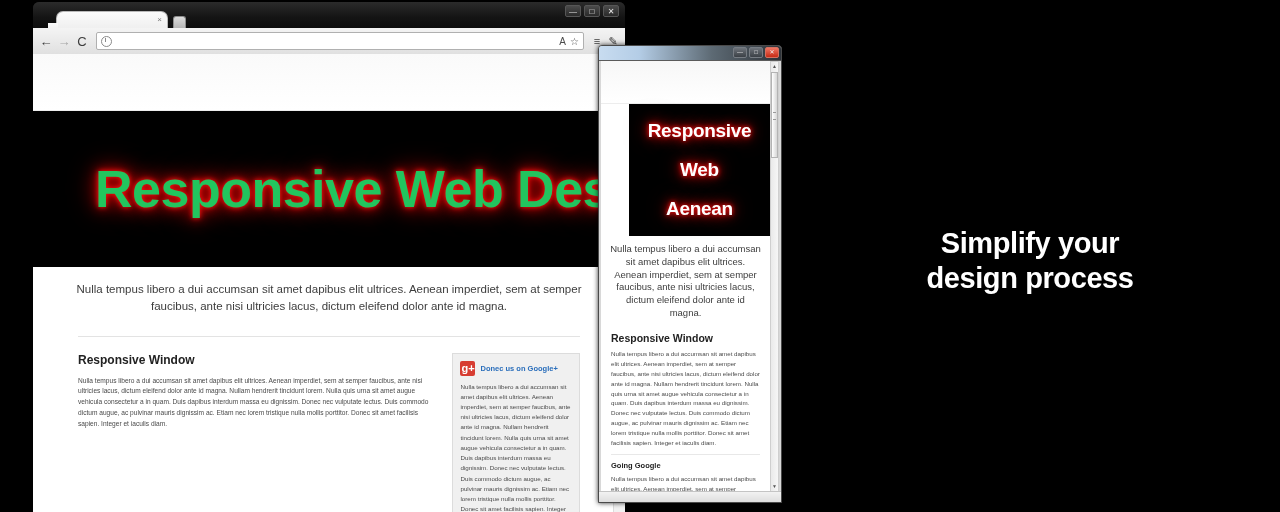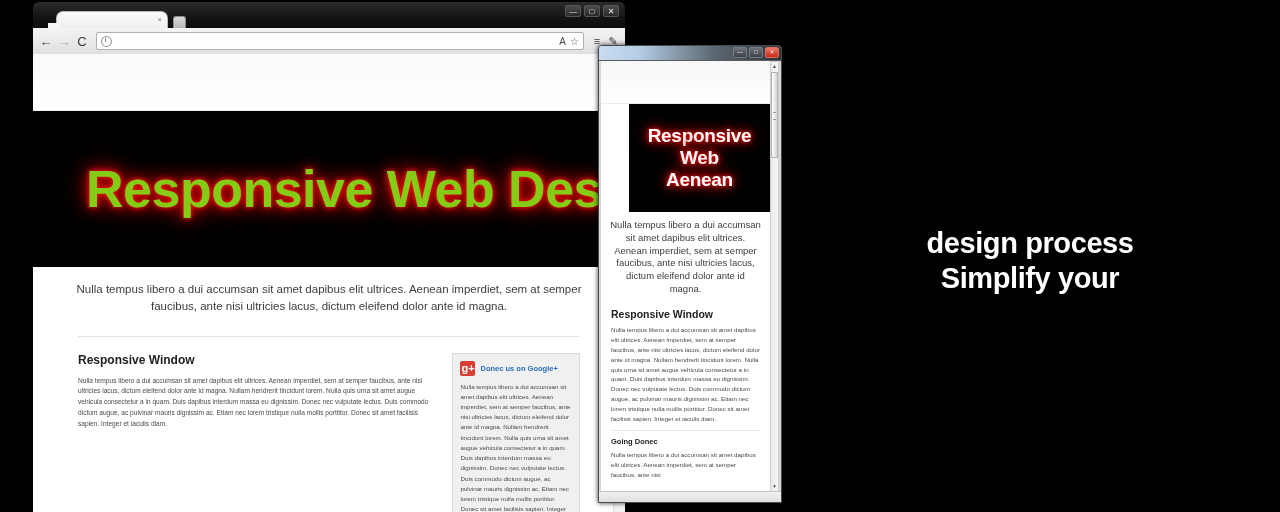--- a/index.html
+++ b/index.html
@@ -80,22 +80,22 @@
 
   .page { position: absolute; left: 0; right: 0; top: 52px; bottom: 0; background: #fff; overflow: hidden; }
   .page-topbar { height: 56px; background: linear-gradient(to bottom,#fafafa,#ffffff); border-bottom:1px solid #ededed; }
 
   .hero {
     background: #000; height: 156px;
     display: flex; align-items: center; padding-left: 45px;
     overflow: hidden;
   }
   .hero h1 {
-    margin: 8px; white-space: nowrap;
-    font-size: 52px; font-weight: bold; color: #84cc16;
+    margin: 17px; white-space: nowrap;
+    font-size: 52px; font-weight: bold; color: #22c55e;
     letter-spacing: -0.5px;
     text-shadow: 0 0 5px #ff1515, 0 0 11px #d40000, 0 0 20px #a00000, 0 0 30px #7a0000;
   }
 
   .intro {
     padding: 14px 34px 8px 34px;
     text-align: center; font-size: 11.5px; color: #3d3d3d; line-height: 1.5;
   }
   .divider { height:1px; background:#e3e3e3; margin: 12px 45px 0 45px; }
 
@@ -145,22 +145,22 @@
     background: linear-gradient(to bottom,#6d737a,#3b4046);
     border: 1px solid #767c83; box-sizing: border-box;
     color: #f0f0f0; font-size: 6px; line-height: 9px; text-align: center;
   }
   .m-ctrl.close { background: linear-gradient(to bottom,#f07563,#c62b15); border-color:#d4705f; }
 
   .m-page { position: absolute; left: 2px; right: 11px; top: 15px; bottom: 10px; background: #fff; overflow: hidden; }
   .m-topbar { height: 42px; background: linear-gradient(to bottom,#f7f7f7,#ffffff); border-bottom:1px solid #ededed; }
   .m-hero {
     background: #000; height: 100px;
-    display: flex; flex-direction: column; align-items: center; justify-content: center;
-    padding: 4px 0;
+    display: flex; flex-direction: column; align-items: center; justify-content: space-between;
+    padding: 16px 0;
     margin-left: 28px;
   }
   .m-hero h1 {
     margin: 0; text-align: center; font-size: 19px; font-weight: bold; color: #fff;
     line-height: 1.15; letter-spacing: -0.3px;
     text-shadow: 0 0 4px #ff1515, 0 0 9px #d40000, 0 0 16px #a00000, 0 0 24px #7a0000;
   }
   .m-intro { padding: 7px 8px 6px 8px; text-align: center; font-size: 9.5px; color: #3d3d3d; line-height: 1.35; }
   .m-sec { padding: 6px 10px 0 10px; }
   .m-sec h2 { margin: 0 0 5px 0; font-size: 10.5px; font-weight: bold; color: #222; }
@@ -275,36 +275,36 @@
       </div>
 
       <div class="m-intro">Nulla tempus libero a dui accumsan sit amet dapibus elit ultrices. Aenean imperdiet, sem at semper faucibus, ante nisi ultricies lacus, dictum eleifend dolor ante id magna.</div>
 
       <div class="m-sec">
         <h2>Responsive Window</h2>
         <div class="m-body">Nulla tempus libero a dui accumsan sit amet dapibus elit ultrices. Aenean imperdiet, sem at semper faucibus, ante nisi ultricies lacus, dictum eleifend dolor ante id magna. Nullam hendrerit tincidunt lorem. Nulla quis urna sit amet augue vehicula consectetur a in quam. Duis dapibus interdum massa eu dignissim. Donec nec vulputate lectus. Duis commodo dictum augue, ac pulvinar mauris dignissim ac. Etiam nec lorem tristique nulla mollis porttitor. Donec sit amet facilisis sapien. Integer et iaculis diam.</div>
       </div>
       <div class="m-rule"></div>
       <div class="m-sec">
-        <h3>Going Donec</h3>
+        <h3>Going Google</h3>
         <div class="m-body">Nulla tempus libero a dui accumsan sit amet dapibus elit ultrices. Aenean imperdiet, sem at semper faucibus, ante nisi</div>
       </div>
     </div>
 
     <div class="m-scroll">
       <div class="m-arrow">▲</div>
       <div class="m-thumb">
         <div class="m-thumb-grip"></div>
       </div>
       <div class="m-arrow bottom">▼</div>
     </div>
 
     <div class="m-statusbar">
       <div class="m-grip"></div>
     </div>
   </div>
 
   <div class="tagline">
+    <div>Simplify your</div>
     <div>design process</div>
-    <div>Simplify your</div>
   </div>
 
 </div>
 
 </body></html>

